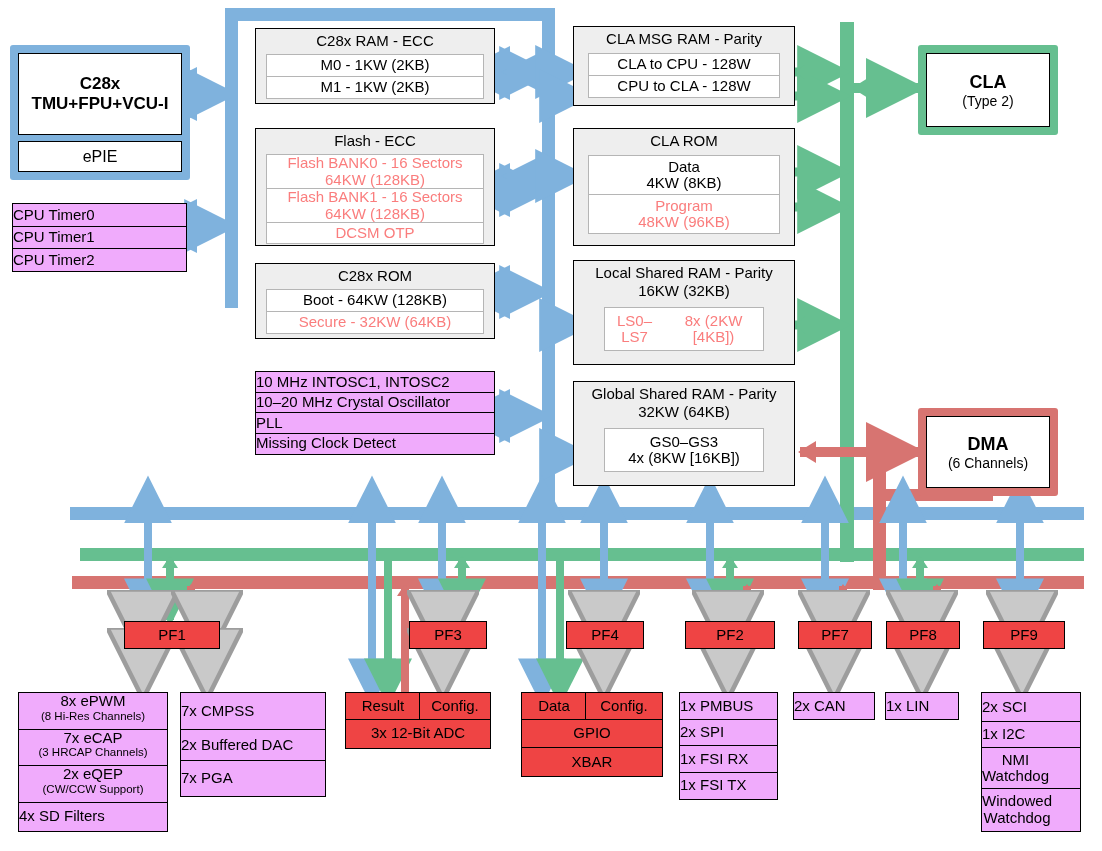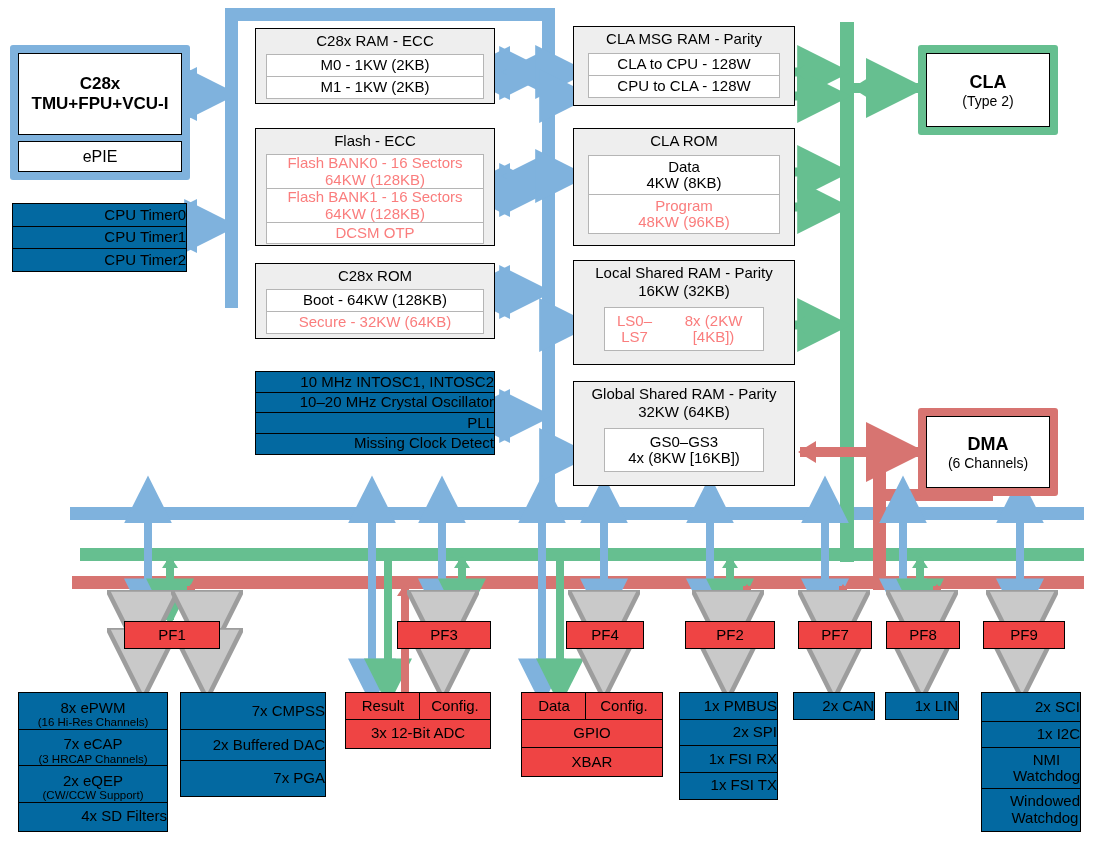--- a/index.html
+++ b/index.html
@@ -11,22 +11,22 @@
   .abs{position:absolute;box-sizing:border-box;}
   .bx{position:absolute;box-sizing:border-box;border:1.5px solid #000;background:#ef4444;
       display:flex;align-items:center;justify-content:center;text-align:center;
       font-size:15px;color:#000;line-height:1.12;}
   .grp{position:absolute;box-sizing:border-box;border:1.5px solid #000;background:#eeeeee;}
   .grp > .ttl{position:absolute;left:0;right:0;top:3px;text-align:center;font-size:15px;color:#000;}
   .inner{position:absolute;box-sizing:border-box;border:1px solid #b5b5b5;background:#fff;
       display:flex;align-items:center;justify-content:center;text-align:center;font-size:15px;line-height:1.1;}
   .red{color:#fa7d7d;}
   .stack{position:absolute;box-sizing:border-box;}
-  .stack > div{box-sizing:border-box;border:1.5px solid #000;background:#0369a1;
-      display:flex;align-items:center;justify-content:flex-end;text-align:center;
+  .stack > div{box-sizing:border-box;border:1.5px solid #000;background:#f0abfc;
+      display:flex;align-items:center;justify-content:flex-start;text-align:center;
       font-size:15px;line-height:1.1;margin-top:-1.5px;}
   .stack > div:first-child{margin-top:0;}
   .sub{font-size:11.5px;display:block;}
 
   
   .bar{position:absolute;}
   .blueC{background:#7fb2dd;}
   .greenC{background:#66bf90;}
   .redC{background:#d77471;}
 
@@ -288,21 +288,21 @@
   <div class="frame" style="left:918px;top:408px;width:140px;height:88px;background:#d77471;border-radius:3px;">
     <div class="frame-in" style="left:8px;top:8px;right:8px;bottom:8px;">
       <span class="bold" style="font-size:18px;">DMA</span>
       <span style="font-size:14px;">(6 Channels)</span>
     </div>
   </div>
 
   <div class="bx" style="left:124px;top:621px;width:96px;height:28px;">
     <span>PF1</span>
     </div>
-  <div class="bx" style="left:397px;top:621px;width:94px;height:28px;">
+  <div class="bx" style="left:409px;top:621px;width:78px;height:28px;">
     <span>PF3</span>
     </div>
   <div class="bx" style="left:566px;top:621px;width:78px;height:28px;">
     <span>PF4</span>
     </div>
   <div class="bx" style="left:685px;top:621px;width:90px;height:28px;">
     <span>PF2</span>
     </div>
   <div class="bx" style="left:798px;top:621px;width:74px;height:28px;">
     <span>PF7</span>
@@ -310,21 +310,21 @@
   <div class="bx" style="left:886px;top:621px;width:74px;height:28px;">
     <span>PF8</span>
     </div>
   <div class="bx" style="left:983px;top:621px;width:82px;height:28px;">
     <span>PF9</span>
     </div>
 
   <div class="stack" style="left:18px;top:692px;width:150px;">
     <div style="height:38px;flex-direction:column;">
       <span>8x ePWM</span>
-      <span class="sub">(16 Hi-Res Channels)</span>
+      <span class="sub">(8 Hi-Res Channels)</span>
       </div>
     <div style="height:38px;flex-direction:column;">
       <span>7x eCAP</span>
       <span class="sub">(3 HRCAP Channels)</span>
       </div>
     <div style="height:38px;flex-direction:column;">
       <span>2x eQEP</span>
       <span class="sub">(CW/CCW Support)</span>
       </div>
     <div style="height:30px;">

